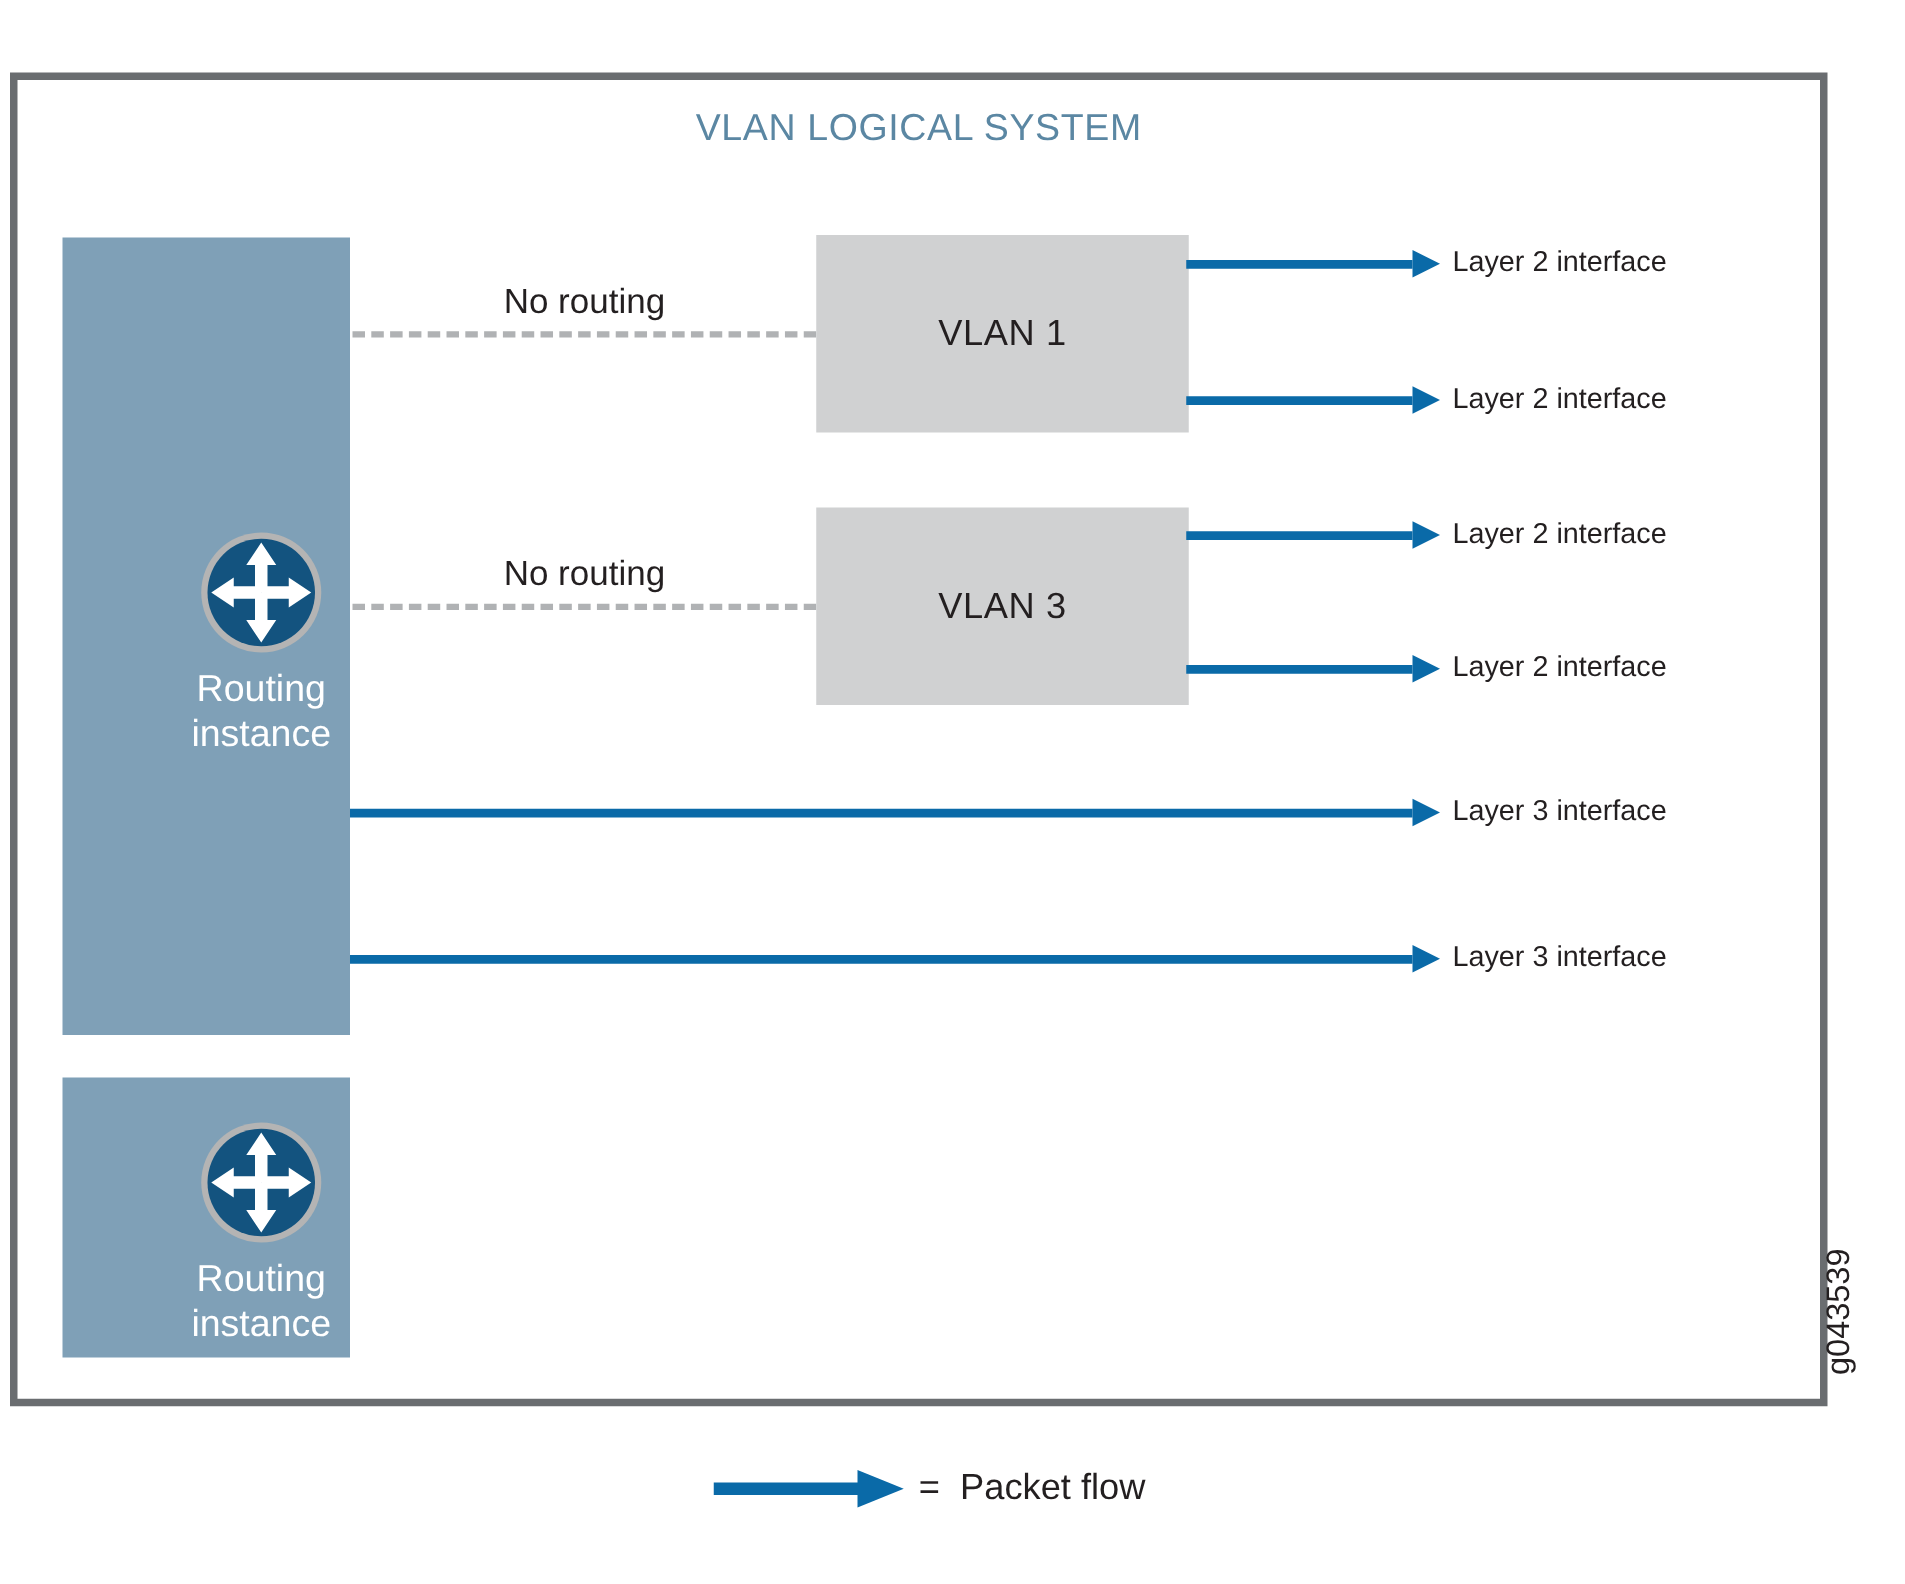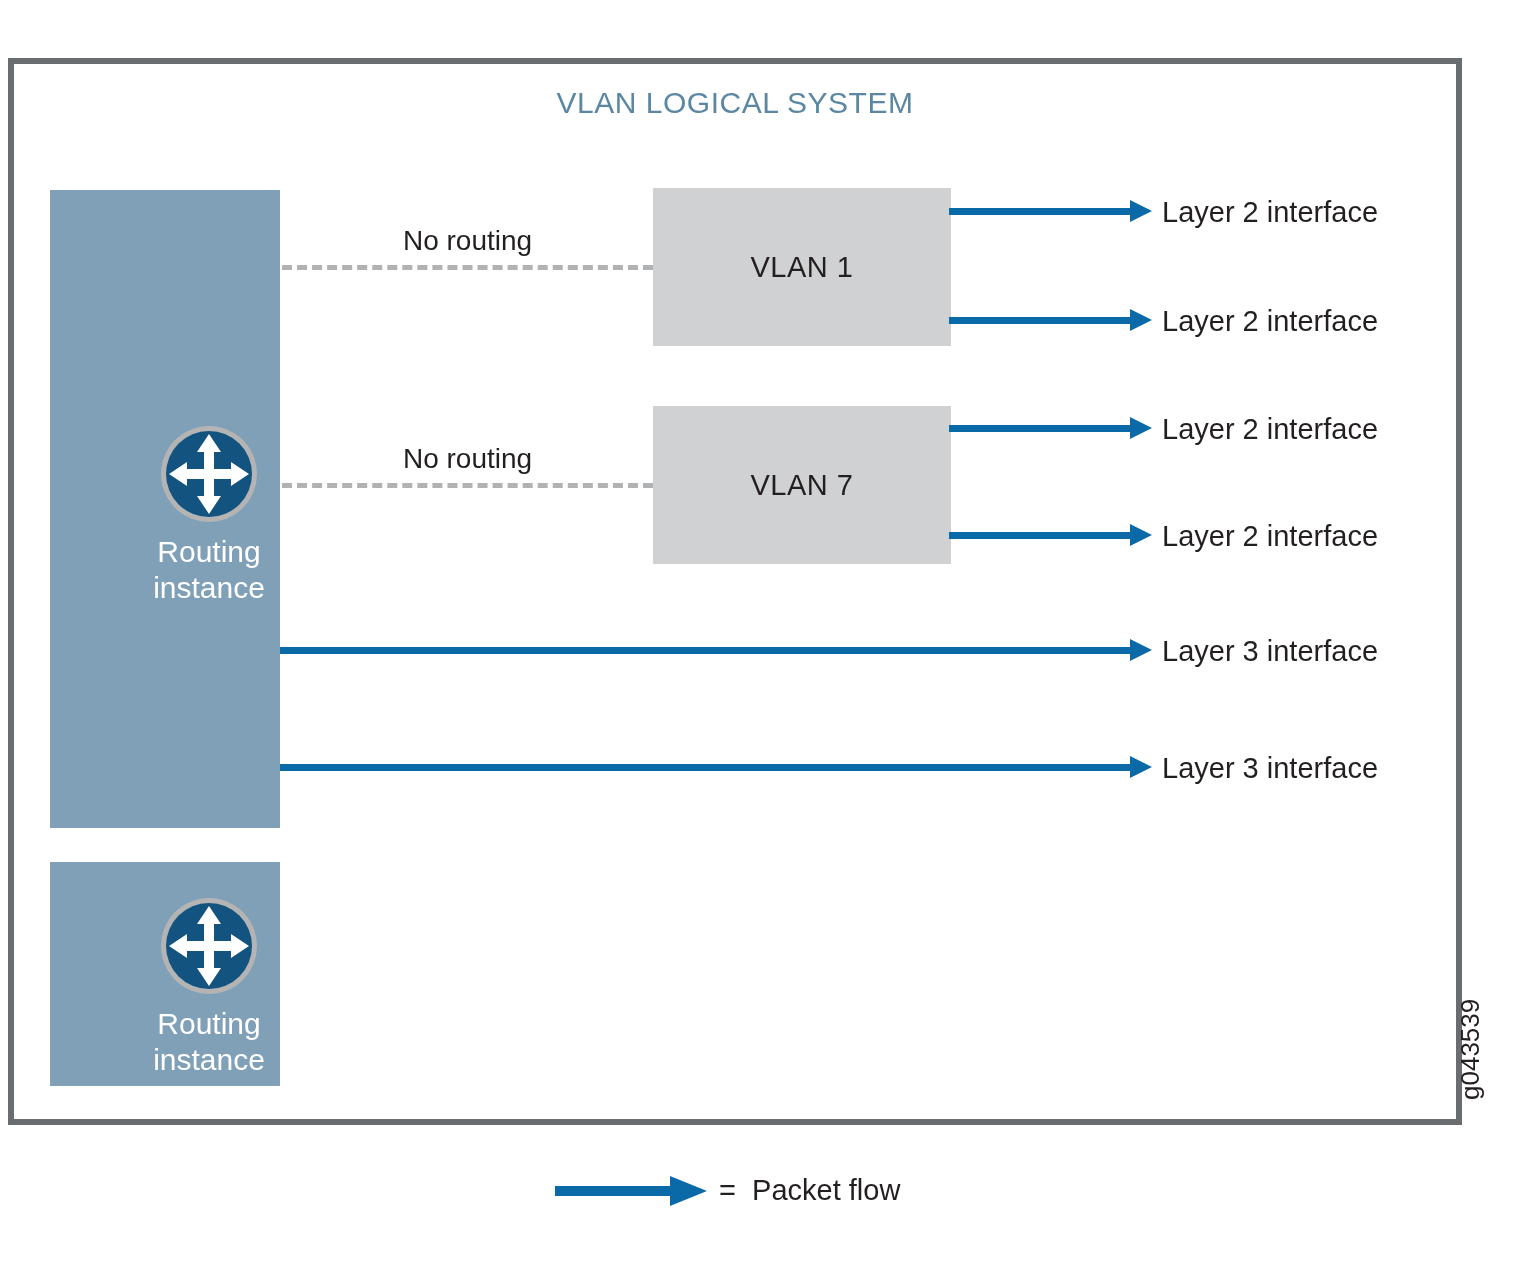--- a/index.html
+++ b/index.html
@@ -136,28 +136,28 @@
     width: 0;
     height: 0;
     border-top: 11px solid transparent;
     border-bottom: 11px solid transparent;
     border-left: 22px solid #0a6aa8;
   }
 
   .iface-label {
     position: absolute;
     color: #231f20;
-    font-size: 29px;
+    font-size: 23px;
     white-space: nowrap;
   }
 
   
   #legend {
     position: absolute;
-    left: 555px;
+    left: 571px;
     top: 1174px;
     display: flex;
     align-items: center;
   }
   #legend-arrow { position: relative; width: 152px; height: 30px; }
   #legend-arrow .shaft {
     position: absolute; left: 0; top: 10px;
     width: 118px; height: 10px; background: #0a6aa8;
   }
   #legend-arrow .head {
@@ -238,21 +238,21 @@
 
 <div class="irb-link" id="irb-link-2"></div>
 <div class="irb-label" id="irb-label-2">
   <span class="irb-sub"><span class="irb-sub-bg">No routing</span></span>
 </div>
 
 <div class="vlan-box" id="vlan-box-1">
   <span>VLAN 1</span>
 </div>
 <div class="vlan-box" id="vlan-box-2">
-  <span>VLAN 7</span>
+  <span>VLAN 3</span>
 </div>
 
 <div class="flow-arrow" style="left:949px; top:200px; width:203px;">
   <div class="shaft" style="width:181px;"></div>
   <div class="head" style="left:181px;"></div>
 </div>
 <div class="iface-label" style="left:1162px; top:196px;">Layer 2 interface</div>
 
 <div class="flow-arrow" style="left:949px; top:309px; width:203px;">
   <div class="shaft" style="width:181px;"></div>

